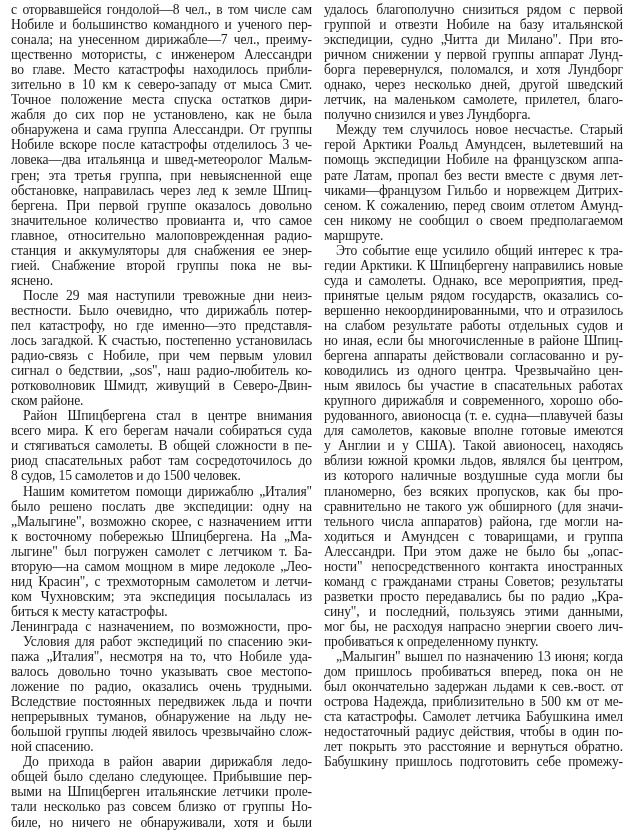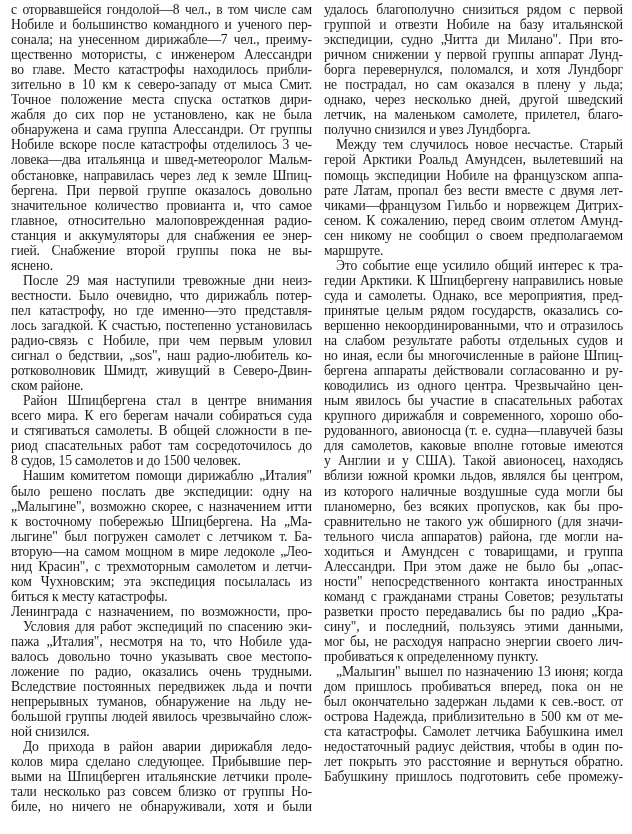--- a/index.html
+++ b/index.html
@@ -32,20 +32,21 @@
       <span class="line">Нобиле и большинство командного и ученого пер-</span>
       <span class="line">сонала; на унесенном дирижабле—7 чел., преиму-</span>
       <span class="line">щественно мотористы, с инженером Алессандри</span>
       <span class="line">во главе. Место катастрофы находилось прибли-</span>
       <span class="line">зительно в 10 км к северо-западу от мыса Смит.</span>
       <span class="line">Точное положение места спуска остатков дири-</span>
       <span class="line">жабля до сих пор не установлено, как не была</span>
       <span class="line">обнаружена и сама группа Алессандри. От группы</span>
       <span class="line">Нобиле вскоре после катастрофы отделилось 3 че-</span>
       <span class="line">ловека—два итальянца и швед-метеоролог Мальм-</span>
+      <span class="line">грен; эта третья группа, при невыясненной еще</span>
       <span class="line">обстановке, направилась через лед к земле Шпиц-</span>
       <span class="line">бергена. При первой группе оказалось довольно</span>
       <span class="line">значительное количество провианта и, что самое</span>
       <span class="line">главное, относительно малоповрежденная радио-</span>
       <span class="line">станция и аккумуляторы для снабжения ее энер-</span>
       <span class="line">гией. Снабжение второй группы пока не вы-</span>
       <span class="line last">яснено.</span>
       <span class="line indent">После 29 мая наступили тревожные дни неиз-</span>
       <span class="line">вестности. Было очевидно, что дирижабль потер-</span>
       <span class="line">пел катастрофу, но где именно—это представля-</span>
@@ -69,34 +70,33 @@
       <span class="line">ком Чухновским; эта экспедиция посылалась из</span>
       <span class="line last">биться к месту катастрофы.</span>
       <span class="line">Ленинграда с назначением, по возможности, про-</span>
       <span class="line indent">Условия для работ экспедиций по спасению эки-</span>
       <span class="line">пажа „Италия", несмотря на то, что Нобиле уда-</span>
       <span class="line">валось довольно точно указывать свое местопо-</span>
       <span class="line">ложение по радио, оказались очень трудными.</span>
       <span class="line">Вследствие постоянных передвижек льда и почти</span>
       <span class="line">непрерывных туманов, обнаружение на льду не-</span>
       <span class="line">большой группы людей явилось чрезвычайно слож-</span>
-      <span class="line last">ной снизился.</span>
+      <span class="line last">ной спасению.</span>
       <span class="line indent">До прихода в район аварии дирижабля ледо-</span>
-      <span class="line">колов мира сделано следующее. Прибывшие пер-</span>
+      <span class="line">общей было сделано следующее. Прибывшие пер-</span>
       <span class="line">выми на Шпицберген итальянские летчики проле-</span>
       <span class="line">тали несколько раз совсем близко от группы Но-</span>
       <span class="line">биле, но ничего не обнаруживали, хотя и были</span>
     </div>
   <div class="col right" id="col-right">
       <span class="line">удалось благополучно снизиться рядом с первой</span>
       <span class="line">группой и отвезти Нобиле на базу итальянской</span>
       <span class="line">экспедиции, судно „Читта ди Милано". При вто-</span>
       <span class="line">ричном снижении у первой группы аппарат Лунд-</span>
       <span class="line">борга перевернулся, поломался, и хотя Лундборг</span>
-      <span class="line">не пострадал, но сам оказался в плену у льда;</span>
       <span class="line">однако, через несколько дней, другой шведский</span>
       <span class="line">летчик, на маленьком самолете, прилетел, благо-</span>
       <span class="line last">получно снизился и увез Лундборга.</span>
       <span class="line indent">Между тем случилось новое несчастье. Старый</span>
       <span class="line">герой Арктики Роальд Амундсен, вылетевший на</span>
       <span class="line">помощь экспедиции Нобиле на французском аппа-</span>
       <span class="line">рате Латам, пропал без вести вместе с двумя лет-</span>
       <span class="line">чиками—французом Гильбо и норвежцем Дитрих-</span>
       <span class="line">сеном. К сожалению, перед своим отлетом Амунд-</span>
       <span class="line">сен никому не сообщил о своем предполагаемом</span>

